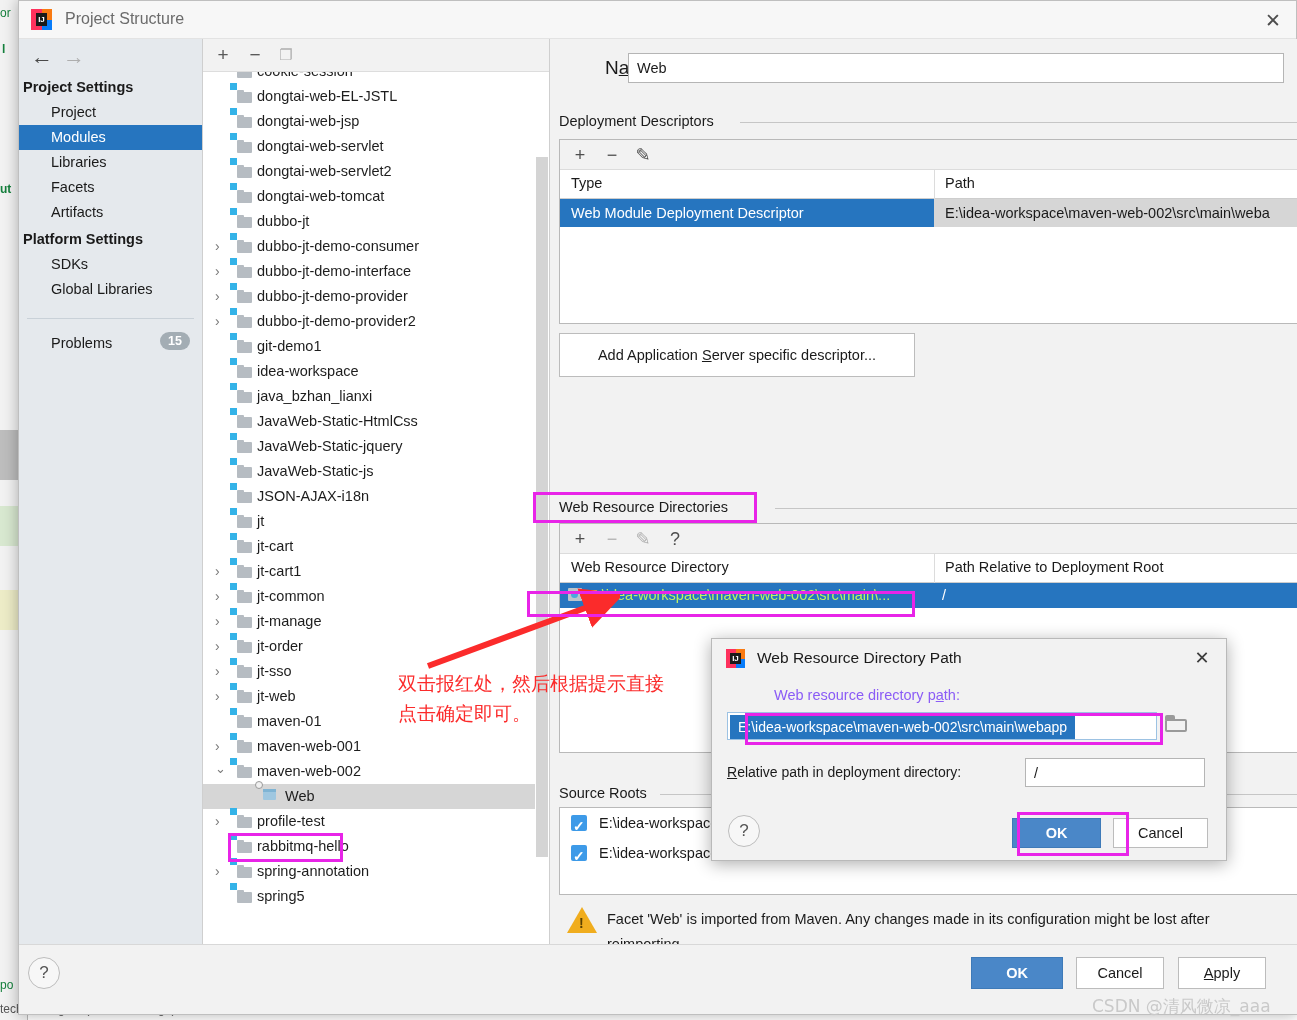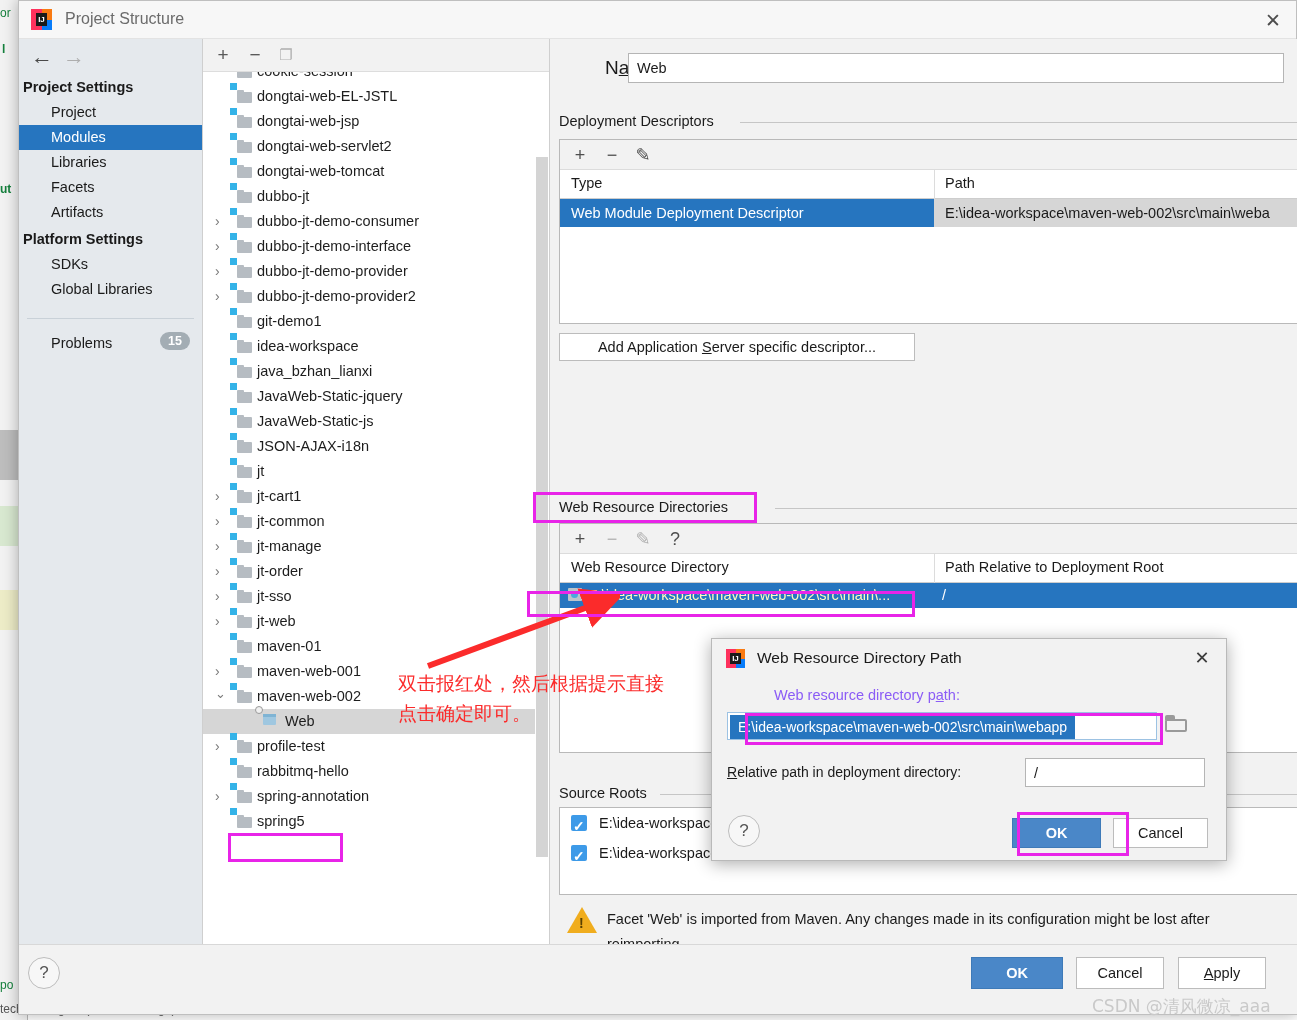--- a/index.html
+++ b/index.html
@@ -379,20 +379,24 @@
         <div class="mrow">
           <span class="ficon"><span class="folder"><span class="tab"></span><span class="body"></span><span class="badge"></span></span></span>
           <span class="mlabel">dongtai-web-EL-JSTL</span>
         </div>
         <div class="mrow">
           <span class="ficon"><span class="folder"><span class="tab"></span><span class="body"></span><span class="badge"></span></span></span>
           <span class="mlabel">dongtai-web-jsp</span>
         </div>
         <div class="mrow">
           <span class="ficon"><span class="folder"><span class="tab"></span><span class="body"></span><span class="badge"></span></span></span>
+          <span class="mlabel">dongtai-web-servlet</span>
+        </div>
+        <div class="mrow">
+          <span class="ficon"><span class="folder"><span class="tab"></span><span class="body"></span><span class="badge"></span></span></span>
           <span class="mlabel">dongtai-web-servlet2</span>
         </div>
         <div class="mrow">
           <span class="ficon"><span class="folder"><span class="tab"></span><span class="body"></span><span class="badge"></span></span></span>
           <span class="mlabel">dongtai-web-tomcat</span>
         </div>
         <div class="mrow">
           <span class="ficon"><span class="folder"><span class="tab"></span><span class="body"></span><span class="badge"></span></span></span>
           <span class="mlabel">dubbo-jt</span>
         </div>
@@ -423,33 +427,41 @@
         <div class="mrow">
           <span class="ficon"><span class="folder"><span class="tab"></span><span class="body"></span><span class="badge"></span></span></span>
           <span class="mlabel">idea-workspace</span>
         </div>
         <div class="mrow">
           <span class="ficon"><span class="folder"><span class="tab"></span><span class="body"></span><span class="badge"></span></span></span>
           <span class="mlabel">java_bzhan_lianxi</span>
         </div>
         <div class="mrow">
           <span class="ficon"><span class="folder"><span class="tab"></span><span class="body"></span><span class="badge"></span></span></span>
+          <span class="mlabel">JavaWeb-Static-HtmlCss</span>
+        </div>
+        <div class="mrow">
+          <span class="ficon"><span class="folder"><span class="tab"></span><span class="body"></span><span class="badge"></span></span></span>
           <span class="mlabel">JavaWeb-Static-jquery</span>
         </div>
         <div class="mrow">
           <span class="ficon"><span class="folder"><span class="tab"></span><span class="body"></span><span class="badge"></span></span></span>
           <span class="mlabel">JavaWeb-Static-js</span>
         </div>
         <div class="mrow">
           <span class="ficon"><span class="folder"><span class="tab"></span><span class="body"></span><span class="badge"></span></span></span>
           <span class="mlabel">JSON-AJAX-i18n</span>
         </div>
         <div class="mrow">
           <span class="ficon"><span class="folder"><span class="tab"></span><span class="body"></span><span class="badge"></span></span></span>
           <span class="mlabel">jt</span>
+        </div>
+        <div class="mrow">
+          <span class="ficon"><span class="folder"><span class="tab"></span><span class="body"></span><span class="badge"></span></span></span>
+          <span class="mlabel">jt-cart</span>
         </div>
         <div class="mrow">
           <span class="twisty" style="font-size: 14px;">›</span>
           <span class="ficon"><span class="folder"><span class="tab"></span><span class="body"></span><span class="badge"></span></span></span>
           <span class="mlabel">jt-cart1</span>
         </div>
         <div class="mrow">
           <span class="twisty" style="font-size: 14px;">›</span>
           <span class="ficon"><span class="folder"><span class="tab"></span><span class="body"></span><span class="badge"></span></span></span>
           <span class="mlabel">jt-common</span>
@@ -534,21 +546,21 @@
         <div class="th" style="left:11px;">Type</div>
         <div class="divider" style="left:374px;"></div>
         <div class="th" style="left:385px;">Path</div>
       </div>
       <div class="tbl-row" style="height:28px;line-height:28px;">
         <div class="cell" style="left:0;width:374px;height:28px;background:#2675bf;color:#ffffff;padding-left:11px;">Web Module Deployment Descriptor</div>
         <div class="cell" style="left:374px;width:370px;height:28px;background:#d6d6d6;color:#1a1a1a;padding-left:11px;overflow:hidden;">E:\idea-workspace\maven-web-002\src\main\weba</div>
       </div>
     </div>
 
-    <div class="btn" style="position:absolute; left:9px; top:294px; width:356px; height:28px;">
+    <div class="btn" style="position:absolute; left:9px; top:294px; width:356px; height:44px;">
       <span>Add Application <span class="under">S</span>erver specific descriptor...</span>
     </div>
 
     <div class="section-title" style="left:9px; top:460px;">Web Resource Directories</div>
     <div class="section-line" style="left:225px; top:469px; width:524px;"></div>
 
     <div class="tablebox" style="left:9px; top:484px; width:744px; height:230px;">
       <div class="tbl-toolbar">
         <div class="tb" style="left:7px;">+</div>
         <div class="tb" style="left:39px; color:#b0b0b0;">−</div>
@@ -557,21 +569,21 @@
       </div>
       <div class="tbl-header">
         <div class="th" style="left:11px;">Web Resource Directory</div>
         <div class="divider" style="left:374px;"></div>
         <div class="th" style="left:385px;">Path Relative to Deployment Root</div>
       </div>
       <div class="tbl-row" style="height:25px;line-height:25px;background:#2675bf;">
         <div style="position:absolute;left:8px;top:5px;width:14px;height:13px;background:#bcc4cb;border-radius:1px;">
           <div style="position:absolute;left:3px;top:3px;width:7px;height:7px;border-radius:50%;background:#4aa8dd;"></div>
         </div>
-        <div class="cell" style="left:28px; color:#fef9c3;">E:\idea-workspace\maven-web-002\src\main\...</div>
+        <div class="cell" style="left:28px; color:#bef264;">E:\idea-workspace\maven-web-002\src\main\...</div>
         <div class="cell" style="left:382px; color:#ffffff;">/</div>
       </div>
     </div>
 
     <div class="section-title" style="left:9px; top:746px;">Source Roots</div>
     <div class="section-line" style="left:110px; top:755px; width:639px;"></div>
 
     <div class="tablebox" style="left:9px; top:768px; width:744px; height:88px;">
       <div class="checkrow">
         <div class="cbox"></div>

